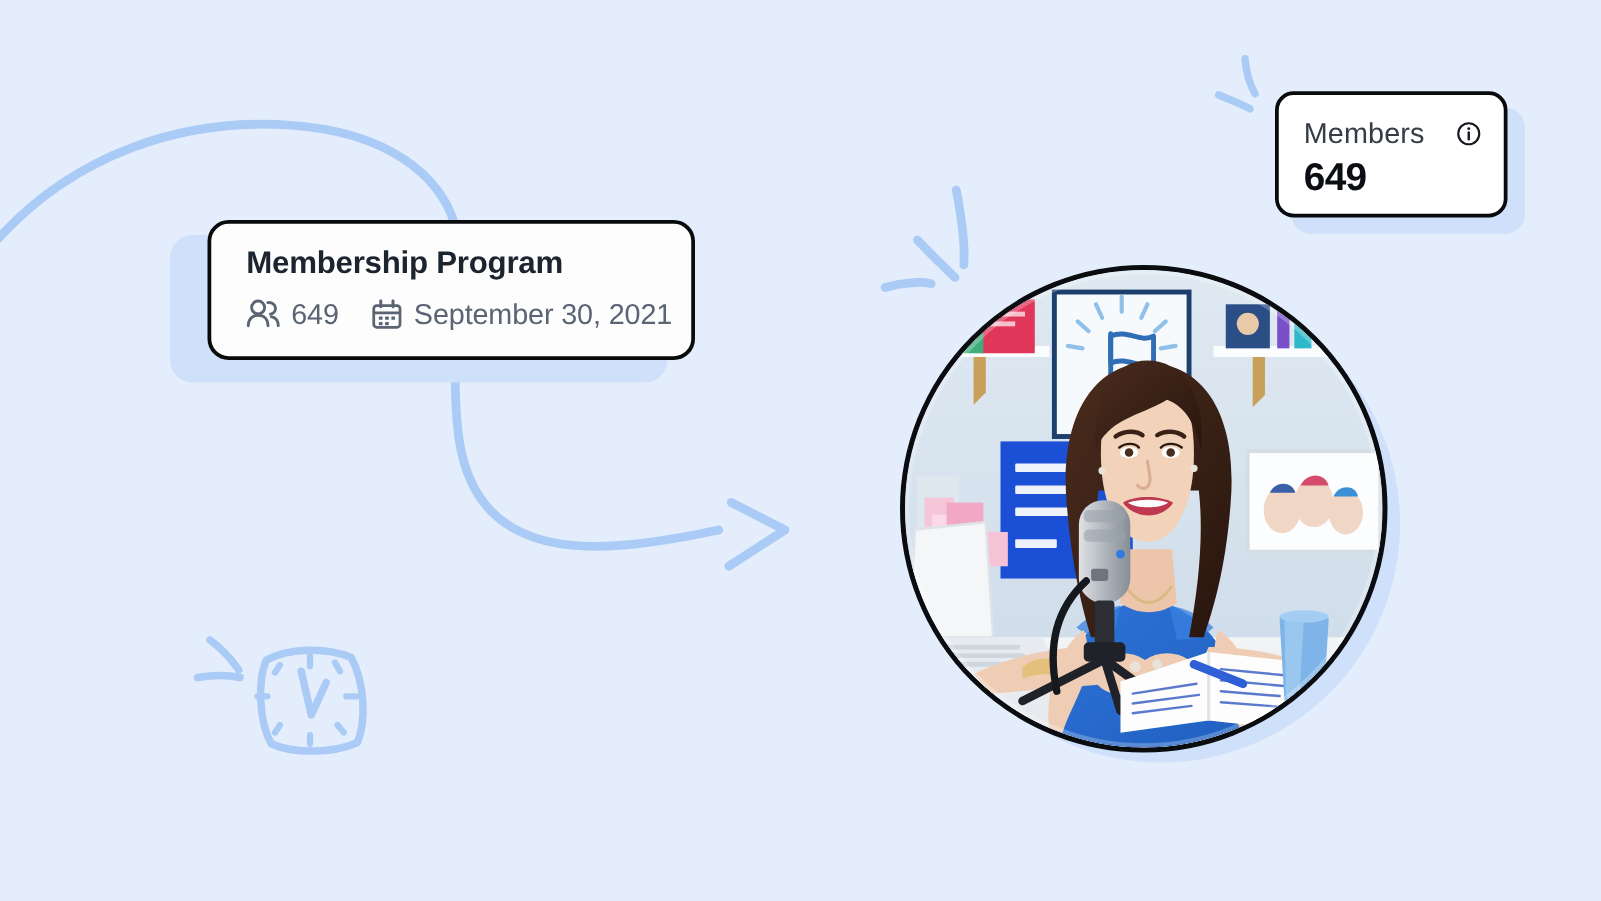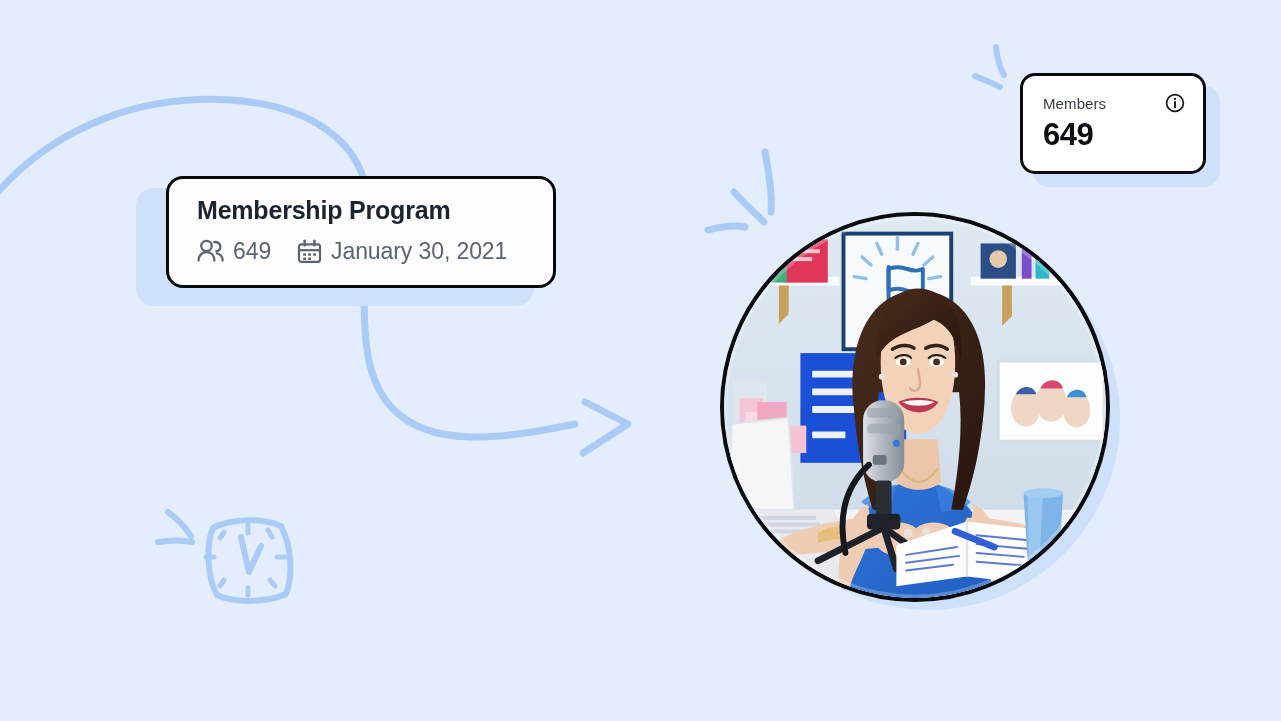--- a/index.html
+++ b/index.html
@@ -111,21 +111,21 @@
     border: 3px solid #080a0c;
     border-radius: 15px;
     padding: 17px 18px 0 20px;
   }
   #members-card-head {
     display: flex;
     align-items: center;
     justify-content: space-between;
   }
   #members-label {
-    font-size: 15px;
+    font-size: 23px;
     color: #353c46;
     letter-spacing: 0.1px;
   }
   #members-value {
     margin-top: 4px;
     font-size: 31px;
     font-weight: bold;
     color: #0b0e13;
     letter-spacing: -0.5px;
   }
@@ -236,21 +236,21 @@
             <line x1="17.4" y1="1.6" x2="17.4" y2="6.4" stroke="#5A6472" stroke-width="2.4" stroke-linecap="round"></line>
             <g fill="#5A6472">
               <rect x="6.1" y="14.2" width="2.9" height="2.6" rx="0.5"></rect>
               <rect x="11.1" y="14.2" width="2.9" height="2.6" rx="0.5"></rect>
               <rect x="16.1" y="14.2" width="2.9" height="2.6" rx="0.5"></rect>
               <rect x="6.1" y="18.5" width="2.9" height="2.6" rx="0.5"></rect>
               <rect x="11.1" y="18.5" width="2.9" height="2.6" rx="0.5"></rect>
             </g>
           </svg>
         </span>
-        <span class="meta-text">January 30, 2021</span>
+        <span class="meta-text">September 30, 2021</span>
       </div>
 
     </div>
   </div>
 
   <div id="members-card-shadow"></div>
   <div id="members-card">
     <div id="members-card-head">
       <span id="members-label">Members</span>
       <span style="display:inline-flex;align-items:center;justify-content:center;cursor:pointer;">

